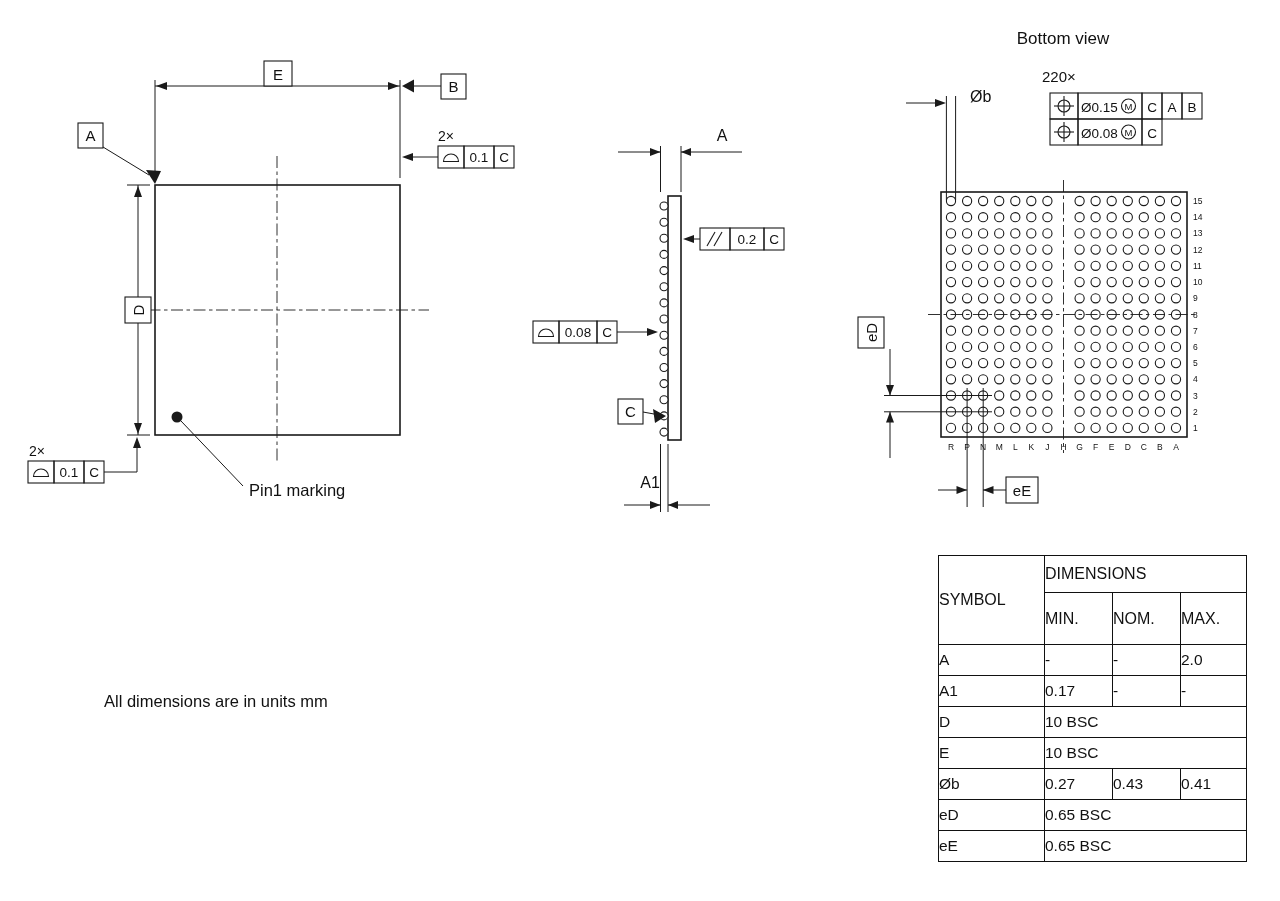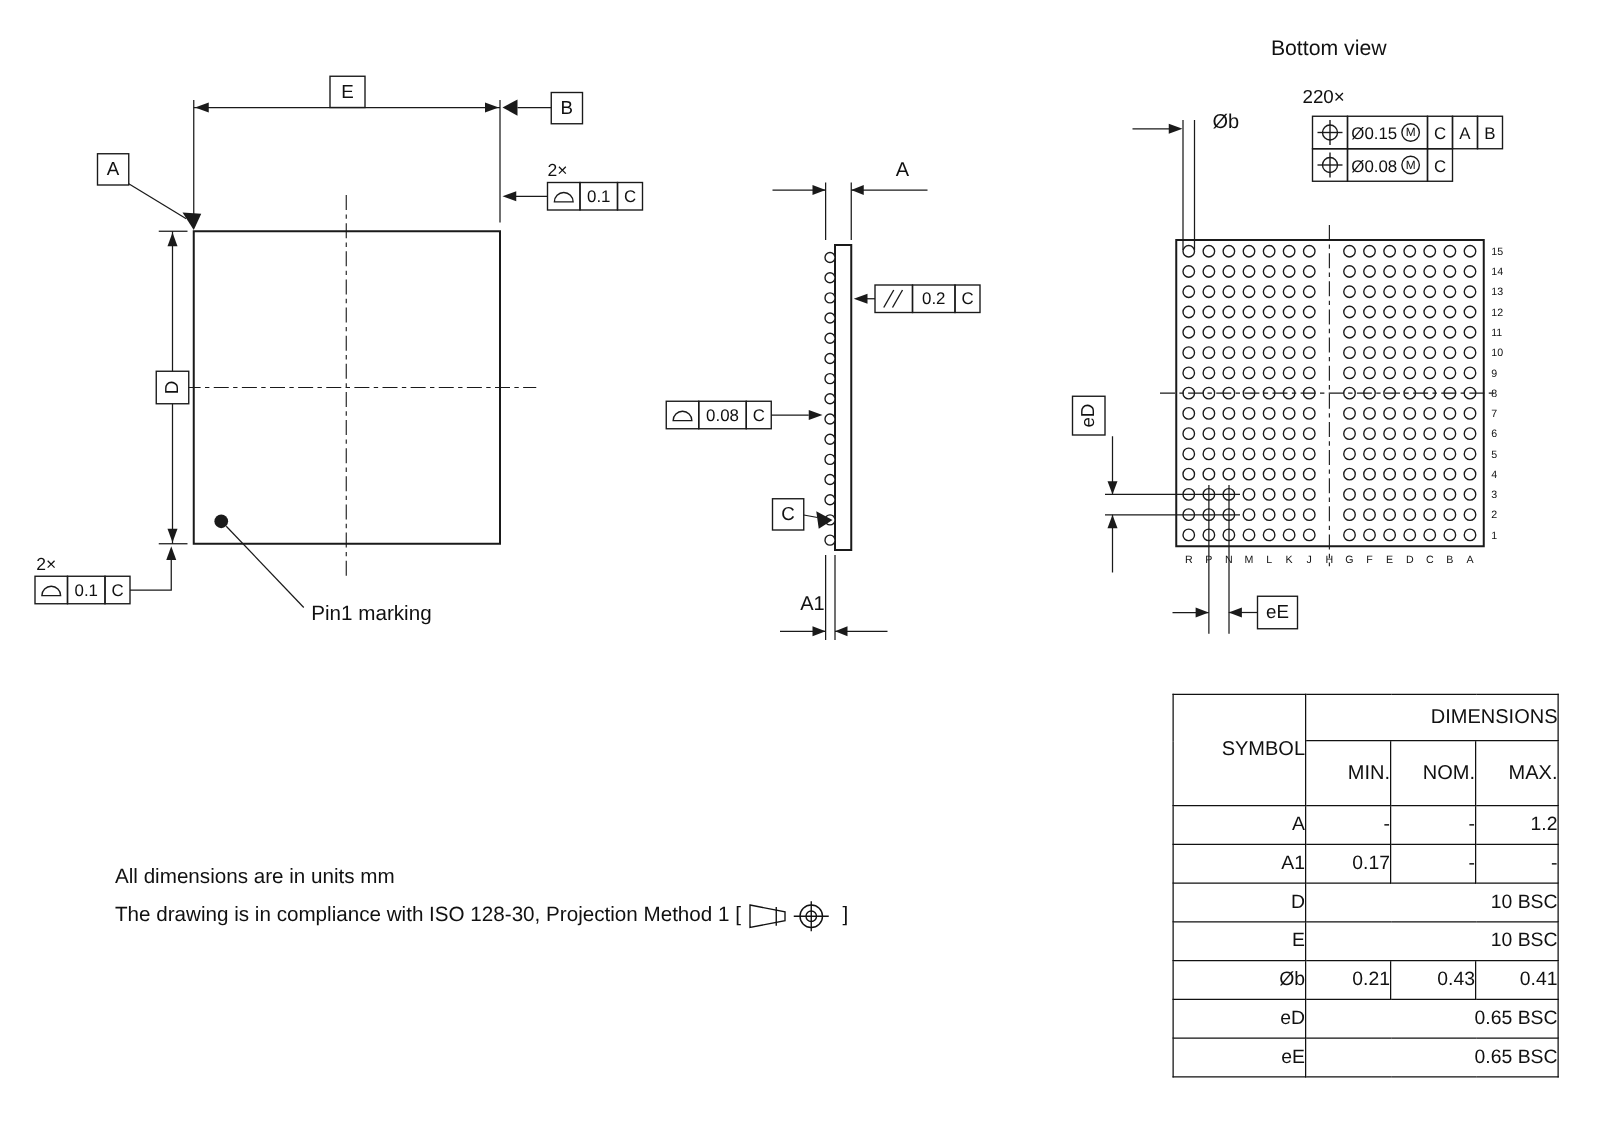--- a/index.html
+++ b/index.html
@@ -5,24 +5,24 @@
   * { margin:0; padding:0; box-sizing:border-box; }
   html,body { width:1280px; height:901px; background:#fff; color:#111;
     font-family:"Liberation Sans", sans-serif; position:relative; overflow:hidden; }
   svg.drawing { position:absolute; left:0; top:0; }
   svg text { fill:#111; stroke:none; font-family:"Liberation Sans", sans-serif; }
   .thick { stroke-width:1.6; }
   .thin  { stroke-width:1; }
   .cl    { stroke-width:0.9; stroke-dasharray:12 3.5 3.5 3.5; }
   .arw   { fill:#1a1a1a; stroke:none; }
   .ball  { fill:#ffffff; stroke:#1a1a1a; stroke-width:1.1; }
-  .notes { position:absolute; left:92px; top:686px; font-size:16.5px; color:#111; }
+  .notes { position:absolute; left:104px; top:686px; font-size:16.5px; color:#111; }
   .notes .nline { height:31px; display:flex; align-items:center; white-space:pre; }
   .dims-table { position:absolute; left:938px; top:555px; border-collapse:collapse; table-layout:fixed; }
-  .dims-table th, .dims-table td { border:1.5px solid #111; text-align:right;
+  .dims-table th, .dims-table td { border:1.5px solid #111; text-align:left;
     vertical-align:middle; font-weight:normal; padding:0; }
   .dims-table th { font-size:16px; }
   .dims-table td { font-size:15.5px; }
   .dims-table thead tr.h1 { height:37px; }
   .dims-table thead tr.h2 { height:52px; }
   .dims-table tbody tr { height:31px; }
 </style>
 </head>
 <body>
 
@@ -486,34 +486,20 @@
         <polygon class="arw" points="983,490 993.5,486 993.5,494"></polygon>
         <rect x="1006" y="477" width="32" height="26" fill="#fff"></rect>
         <text x="1022" y="490" font-size="15" text-anchor="middle" dominant-baseline="central">eE</text>
       </g>
     </g>
   </g>
 </svg>
 
 <div class="notes">
   <div class="nline">All dimensions are in units mm</div>
-  <div class="nline">
-    <span>The drawing is in compliance with ISO 128-30, Projection Method 1 [ </span>
-    <svg width="72" height="26" viewBox="0 0 72 26">
-      <g stroke="#111" stroke-width="1.1" fill="none">
-        <polygon points="3,4 31,9.5 31,16.5 3,22"></polygon>
-        <line x1="24" y1="5.5" x2="24" y2="20.5"></line>
-        <circle cx="52" cy="13" r="9"></circle>
-        <circle cx="52" cy="13" r="4.2"></circle>
-        <line x1="38" y1="13" x2="66" y2="13"></line>
-        <line x1="52" y1="1" x2="52" y2="25"></line>
-      </g>
-    </svg>
-    <span> ]</span>
-  </div>
 </div>
 
 <table class="dims-table">
   <colgroup>
     <col style="width:106px">
       <col style="width:68px">
       <col style="width:68px">
       <col style="width:66px">
   </colgroup>
   <thead>
@@ -525,39 +511,39 @@
       <th>MIN.</th>
       <th>NOM.</th>
       <th>MAX.</th>
     </tr>
   </thead>
   <tbody>
     <tr>
       <td>A</td>
       <td>-</td>
       <td>-</td>
-      <td>1.2</td>
+      <td>2.0</td>
     </tr>
     <tr>
       <td>A1</td>
       <td>0.17</td>
       <td>-</td>
       <td>-</td>
     </tr>
     <tr>
       <td>D</td>
       <td colspan="3">10 BSC</td>
     </tr>
     <tr>
       <td>E</td>
       <td colspan="3">10 BSC</td>
     </tr>
     <tr>
       <td>Øb</td>
-      <td>0.21</td>
+      <td>0.27</td>
       <td>0.43</td>
       <td>0.41</td>
     </tr>
     <tr>
       <td>eD</td>
       <td colspan="3">0.65 BSC</td>
     </tr>
     <tr>
       <td>eE</td>
       <td colspan="3">0.65 BSC</td>

